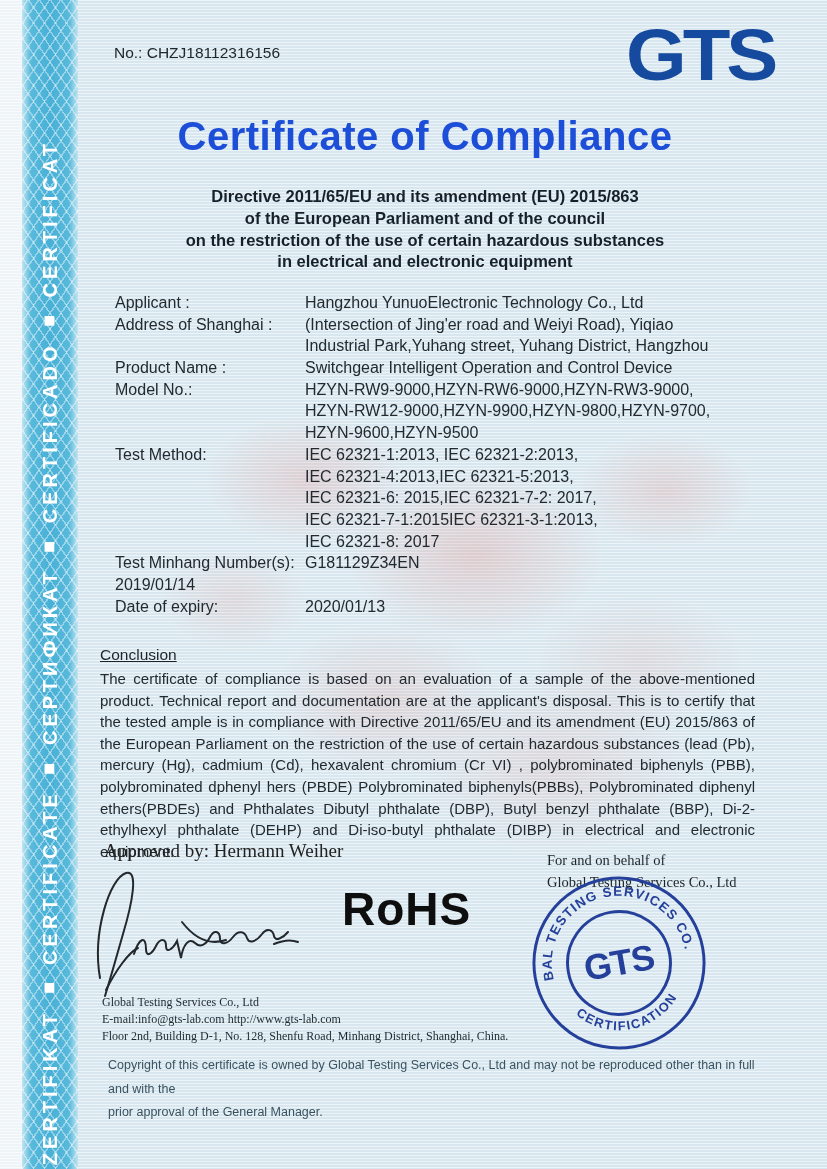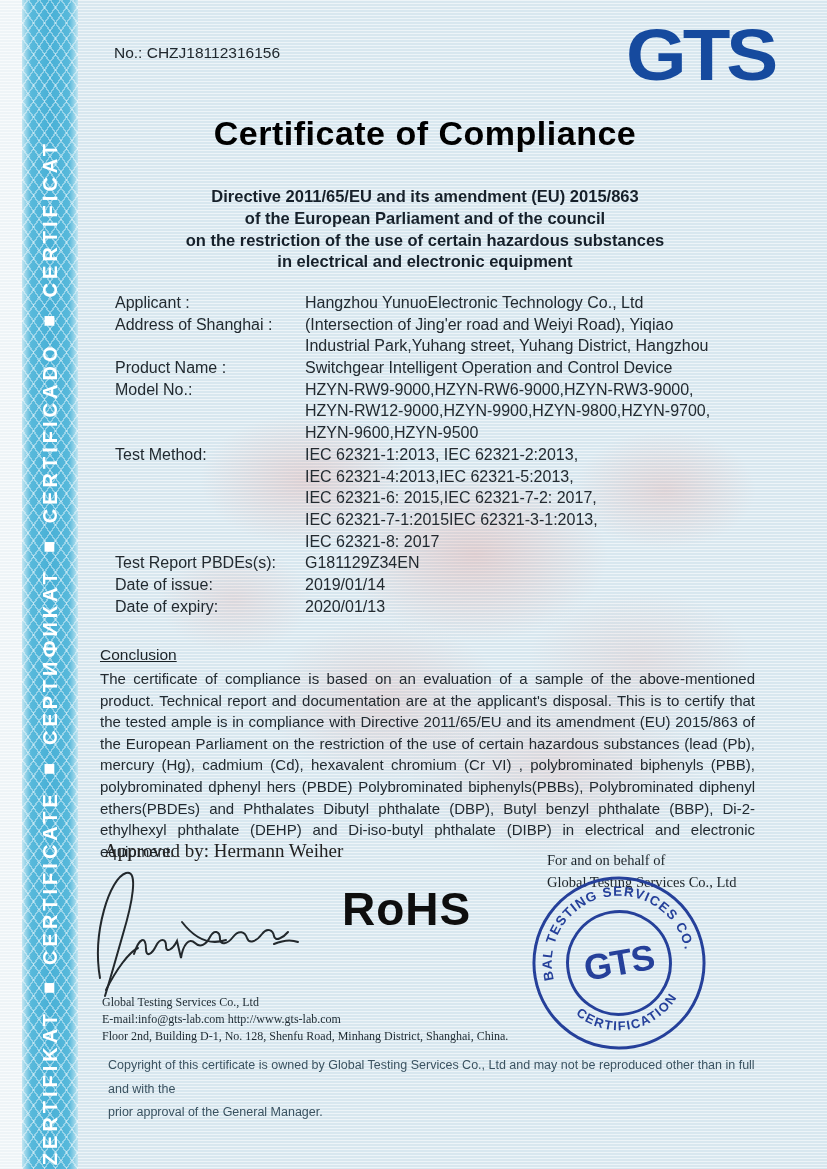--- a/index.html
+++ b/index.html
@@ -55,21 +55,21 @@
   .content{position:absolute;inset:0;z-index:3;}
 
   .cert-no{position:absolute;left:114px;top:44px;font-size:15.5px;color:#20282e;}
   .gts-logo{
     position:absolute;left:626px;top:14px;
     font-size:78px;font-weight:bold;letter-spacing:-4px;color:#164a9e;
     transform:scaleY(0.92);transform-origin:top left;
   }
   .doc-title{
     position:absolute;left:100px;top:114px;width:650px;text-align:center;
-    font-size:34px;font-weight:bold;color:#000000;letter-spacing:0.5px;
+    font-size:40px;font-weight:bold;color:#1d4ed8;letter-spacing:0.5px;
   }
   .directive{
     position:absolute;left:80px;top:186px;width:690px;text-align:center;
     font-size:16.5px;font-weight:bold;line-height:21.8px;color:#16202a;
   }
   .details{position:absolute;left:0;top:294px;width:827px;}
   .drow{display:flex;padding-left:115px;height:21.7px;font-size:16px;color:#222a30;}
   .dlabel{flex:0 0 190px;}
   .dval{flex:1;}
   .conclusion-h{
@@ -172,25 +172,24 @@
       </div>
     <div class="drow">
         <span class="dlabel"></span>
         <span class="dval">IEC 62321-7-1:2015IEC 62321-3-1:2013,</span>
       </div>
     <div class="drow">
         <span class="dlabel"></span>
         <span class="dval">IEC 62321-8: 2017</span>
       </div>
     <div class="drow">
-        <span class="dlabel">Test Report PBDEs(s):</span>
+        <span class="dlabel">Test Minhang Number(s):</span>
         <span class="dval">G181129Z34EN</span>
       </div>
     <div class="drow">
-        <span class="dlabel">Date of issue:</span>
         <span class="dval">2019/01/14</span>
       </div>
     <div class="drow">
         <span class="dlabel">Date of expiry:</span>
         <span class="dval">2020/01/13</span>
       </div>
   </div>
 
   <div class="conclusion-h">Conclusion</div>
   <div class="conclusion-body">The certificate of compliance is based on an evaluation of a sample of the above-mentioned product. Technical report and documentation are at the applicant's disposal. This is to certify that the tested ample is in compliance with Directive 2011/65/EU and its amendment (EU) 2015/863 of the European Parliament on the restriction of the use of certain hazardous substances (lead (Pb), mercury (Hg), cadmium (Cd), hexavalent chromium (Cr VI) , polybrominated biphenyls (PBB), polybrominated dphenyl hers (PBDE) Polybrominated biphenyls(PBBs), Polybrominated diphenyl ethers(PBDEs) and Phthalates Dibutyl phthalate (DBP), Butyl benzyl phthalate (BBP), Di-2-ethylhexyl phthalate (DEHP) and Di-iso-butyl phthalate (DIBP) in electrical and electronic equipment.</div>

